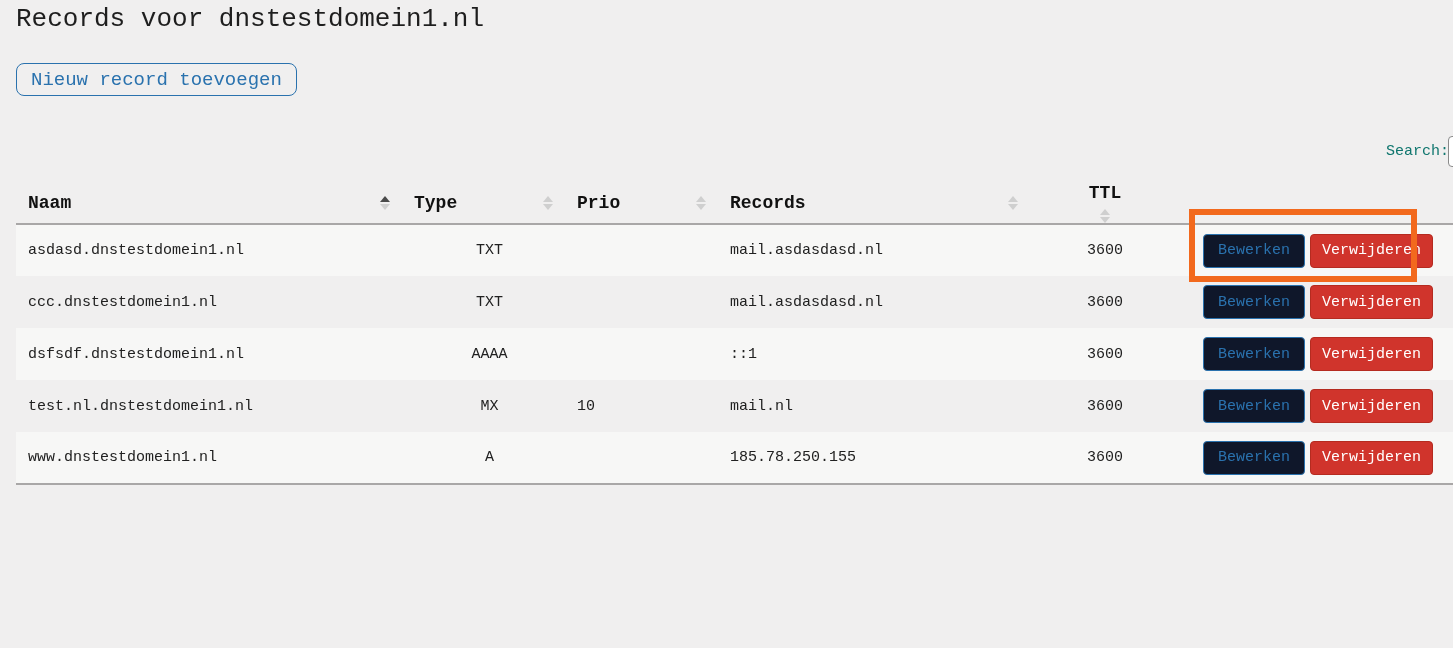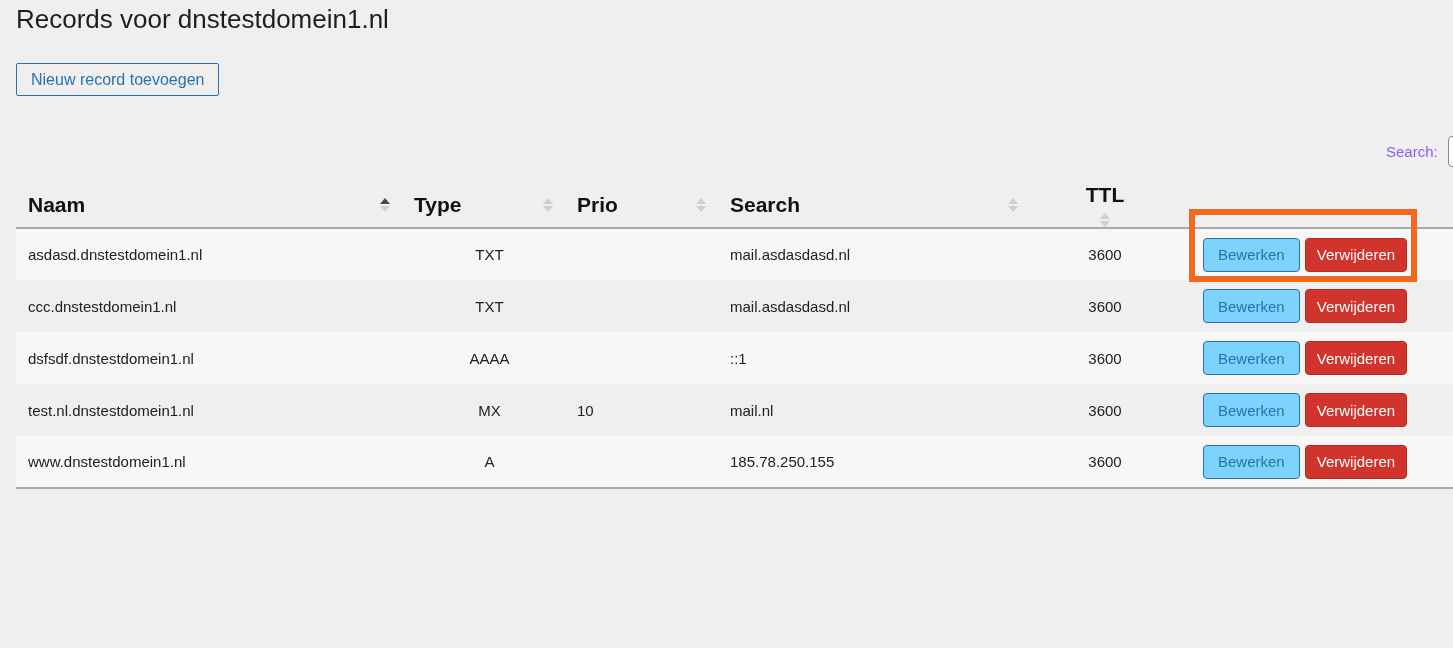--- a/index.html
+++ b/index.html
@@ -10,52 +10,52 @@
     --danger-red:#d0342c;
     --accent-orange:#f2691d;
   }
   *{box-sizing:border-box;}
   html,body{margin:0;padding:0;}
   body{
     width:1453px;height:648px;overflow:hidden;
     background:var(--page-bg);
     font-family:"Liberation Sans",sans-serif;
   }
-  .page{position:relative;width:1453px;height:544px;}
+  .page{position:relative;width:1453px;height:544px;font-family:Liberation Mono, monospace;}
 
   .title{
     position:absolute;left:16px;top:4px;margin:0;
     font-size:26px;font-weight:400;color:#1e1e1e;
   }
 
   .add-btn{
     position:absolute;left:16px;top:63px;height:33px;
     padding:0 14px;background:transparent;
-    border:1.5px solid var(--primary-blue);border-radius:2px;
-    color:var(--primary-blue);font-size:16px;font-family:inherit;cursor:pointer;
+    border:1.5px solid var(--primary-blue);border-radius:8px;
+    color:var(--primary-blue);font-size:19px;font-family:inherit;cursor:pointer;
   }
 
   .search-area{
     position:absolute;top:136px;left:1386px;
     display:flex;align-items:center;gap:5px;
   }
-  .search-label{font-size:15px;color:#8b5cf6;width:57px;text-align:left;}
+  .search-label{font-size:15px;color:#0f766e;width:57px;text-align:left;}
   .search-input{
     width:210px;height:31px;border:1px solid #8a8a8a;border-radius:4px;
     background:#fff;font-size:15px;font-family:inherit;padding:0 8px;
   }
 
   table.records-table{
     position:absolute;left:16px;top:183px;width:1437px;
     border-collapse:collapse;table-layout:fixed;
   }
   thead th{
     height:40px;padding:0;vertical-align:middle;text-align:left;
     border-bottom:2px solid var(--divider);
-    font-size:21px;font-weight:700;color:#111;cursor:pointer;
+    font-size:18px;font-weight:700;color:#111;cursor:pointer;
   }
   .th-inner{display:flex;align-items:center;justify-content:space-between;padding:0 12px;}
   th.col-ttl .th-inner{justify-content:flex-end;gap:6px;padding:0 5px 0 0;flex-direction:column;}
 
   .col-naam{width:386px;}
   .col-type{width:163px;text-align:center;}
   .col-prio{width:153px;}
   .col-inhoud{width:312px;}
   .col-ttl{width:155px;}
   .col-actions{width:268px;}
@@ -73,21 +73,21 @@
   .tri{width:0;height:0;display:block;}
   .tri-up{border-left:5px solid transparent;border-right:5px solid transparent;border-bottom:6px solid #cfcfcf;}
   .tri-down{border-left:5px solid transparent;border-right:5px solid transparent;border-top:6px solid #cfcfcf;}
   .sort-asc .tri-up{border-bottom-color:#4a4a4a;}
 
   .btn{
     height:34px;border-radius:4px;font-size:15px;font-family:inherit;
     cursor:pointer;vertical-align:middle;
   }
   .btn-edit{
-    background:#7dd3fc;border:1px solid var(--primary-blue);
+    background:#0f172a;border:1px solid var(--primary-blue);
     color:var(--primary-blue);padding:0 14px;margin-right:5px;
   }
   .btn-delete{
     background:var(--danger-red);border:1px solid #b52b20;
     color:#fff;padding:0 11px;
   }
 
   .highlight-box{
     position:absolute;left:1189px;top:209px;width:228px;height:73px;
     border:6px solid var(--accent-orange);pointer-events:none;z-index:10;
@@ -132,21 +132,21 @@
             <div class="th-inner">
               <span>Prio</span>
               <span class="sort-icon sort-none">
                 <i class="tri tri-up"></i>
                 <i class="tri tri-down"></i>
               </span>
             </div>
           </th>
           <th class="col-inhoud">
             <div class="th-inner">
-              <span>Search</span>
+              <span>Records</span>
               <span class="sort-icon sort-none">
                 <i class="tri tri-up"></i>
                 <i class="tri tri-down"></i>
               </span>
             </div>
           </th>
           <th class="col-ttl">
             <div class="th-inner">
               <span>TTL</span>
               <span class="sort-icon sort-none">

